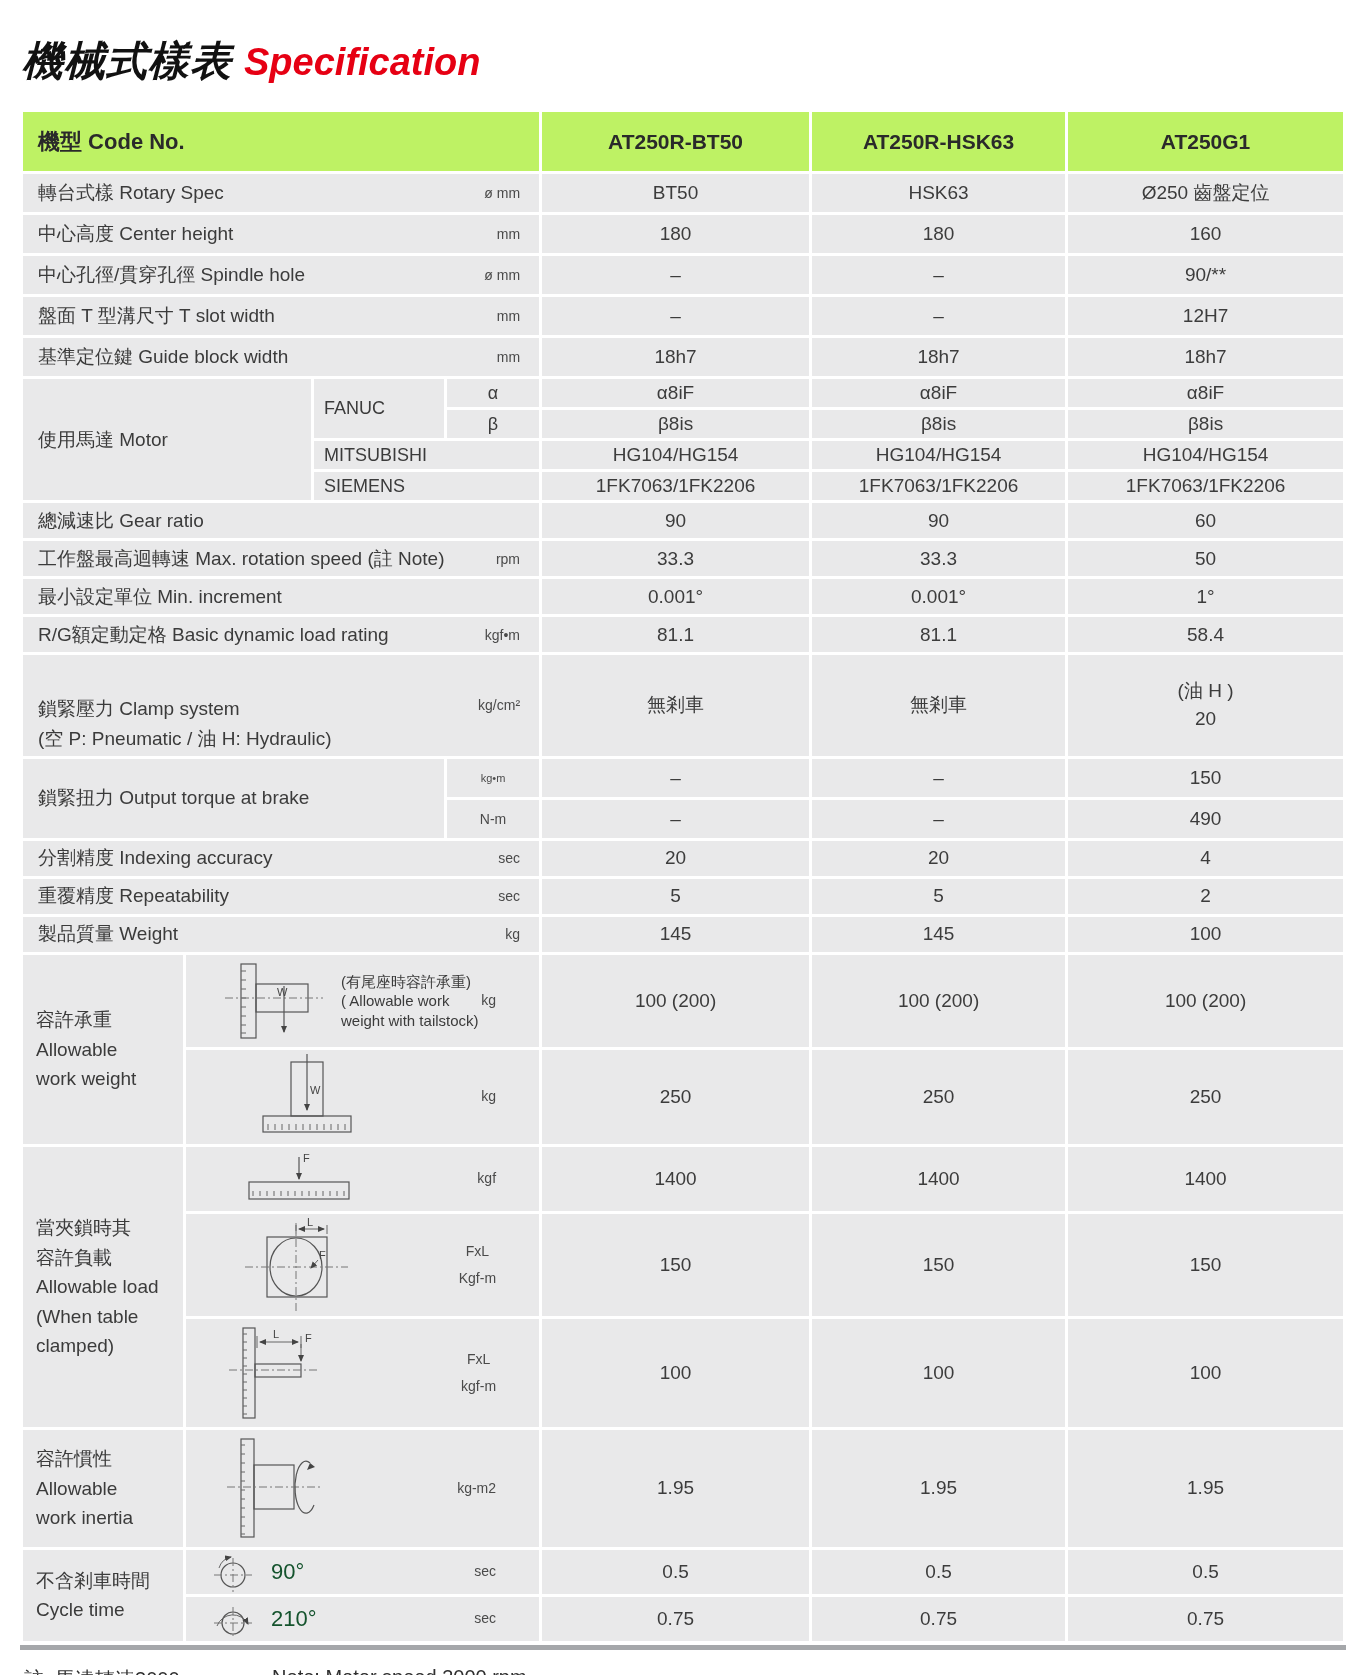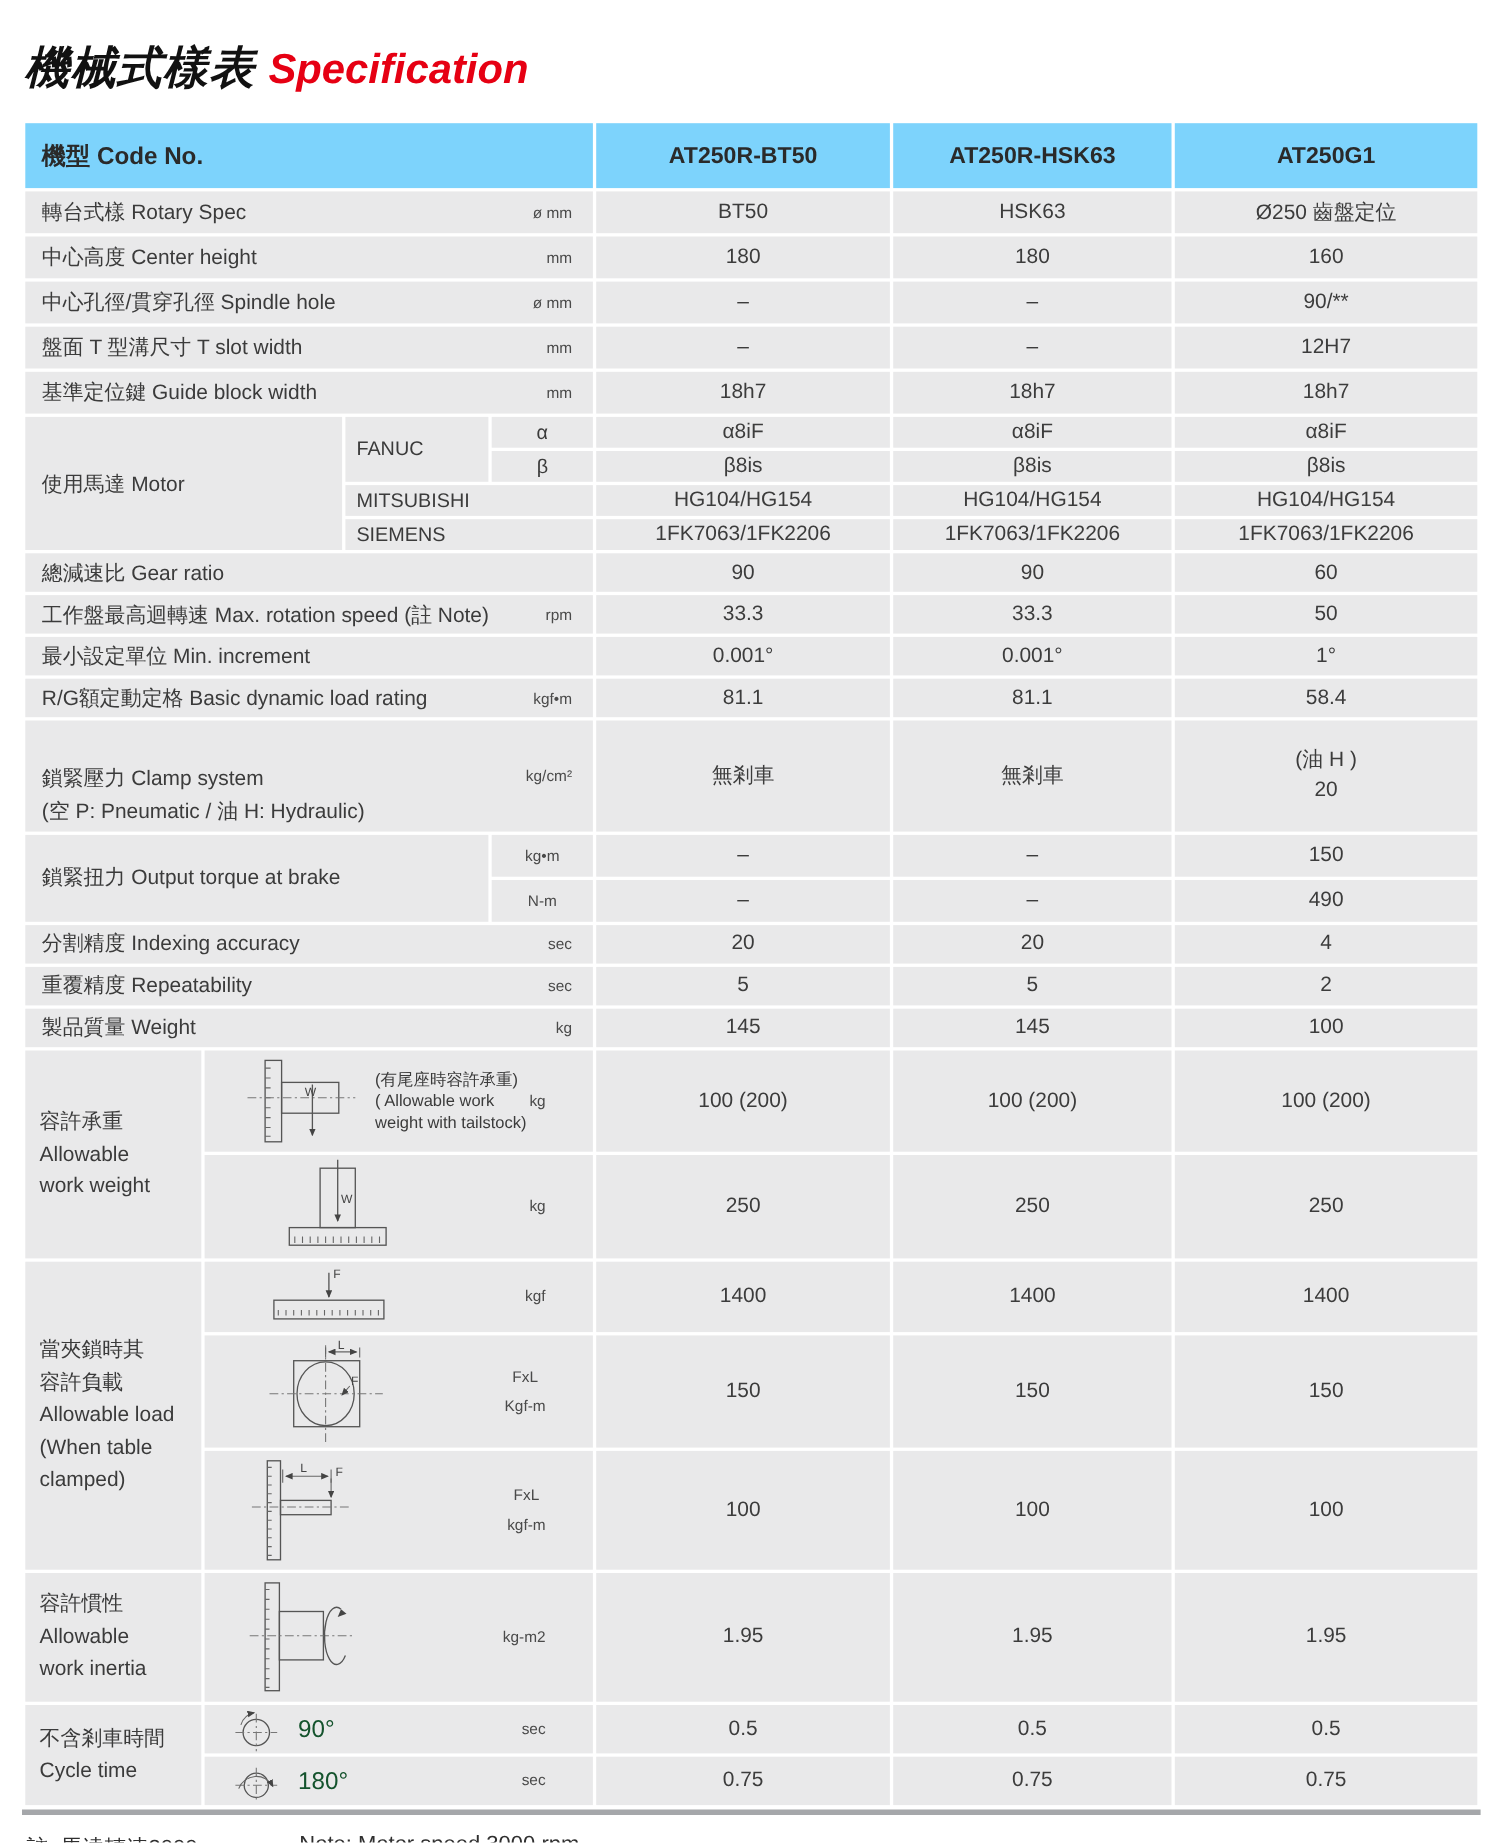--- a/index.html
+++ b/index.html
@@ -8,21 +8,21 @@
     font-family:"Liberation Sans","DejaVu Sans",sans-serif;
     color:#3b3b3b;
     -webkit-font-smoothing:antialiased;
   }
   .page{padding:26px 0 0 20px;}
   .title{display:flex;align-items:baseline;gap:12px;margin:8px 0 20px 2px;}
   .title .zh{font-size:41px;font-weight:bold;font-style:italic;color:#111;letter-spacing:1px;}
   .title .en{font-size:38px;font-weight:bold;font-style:italic;color:#e60013;text-align:center;}
   table.spec{border-collapse:separate;border-spacing:3px;background:#fff;table-layout:fixed;width:1326px;}
   td{background:#e9e9ea;vertical-align:middle;overflow:hidden;}
-  td.h{background:#7dd3fc;}
+  td.h{background:#bef264;}
   .hdr-label{font-size:22px;font-weight:bold;color:#2a2a2a;padding-left:14px;}
   .hdr-col{font-size:21px;font-weight:bold;color:#2a2a2a;text-align:center;}
   .cellflex{display:flex;align-items:center;width:100%;height:100%;}
   .lab{font-size:19px;color:#3b3b3b;padding-left:14px;white-space:nowrap;}
   .unit{font-size:14px;color:#4a4a4a;margin-left:auto;padding-right:18px;white-space:nowrap;}
   .unit2{font-size:14px;color:#4a4a4a;margin-left:auto;padding-right:42px;text-align:center;line-height:1.9;}
   td.val{font-size:19px;color:#3c3c3c;text-align:center;}
   td.sub{font-size:18px;color:#3b3b3b;}
   .subpad{padding-left:10px;}
   .ctr{text-align:center;}
@@ -245,21 +245,21 @@
       <td class="val twoline">
         <div>(油 H )</div>
         <div>20</div>
       </td>
     </tr>
 
     <tr>
       <td colspan="3" rowspan="2">
         <span class="lab">鎖緊扭力 Output torque at brake</span>
       </td>
-      <td class="sub ctr rh36" style="font-size:14px;color:#4a4a4a;">kg•m</td>
+      <td class="sub ctr rh36" style="font-size:11px;color:#4a4a4a;">kg•m</td>
       <td class="val">–</td>
       <td class="val">–</td>
       <td class="val">150</td>
     </tr>
 
     <tr>
       <td class="sub ctr rh36" style="font-size:14px;color:#4a4a4a;">N-m</td>
       <td class="val">–</td>
       <td class="val">–</td>
       <td class="val">490</td>
@@ -472,21 +472,21 @@
 
     <tr>
       <td colspan="3" class="rh40">
         <div class="cellflex">
           <svg class="dia2" style="margin-left:22px" width="48" height="42" viewBox="0 0 48 42">
             <circle cx="24" cy="25" r="11" class="dstroke" fill="#fff"></circle>
             <path d="M5 25 H43" class="dash"></path>
             <path d="M24 9 V41" class="dash"></path>
             <path d="M8 28 A 17 17 0 0 1 39 26" class="dthin" marker-end="url(#arr)"></path>
           </svg>
-          <span class="angle">180°</span>
+          <span class="angle">210°</span>
           <span class="unit2">sec</span>
         </div>
       </td>
       <td class="val">0.75</td>
       <td class="val">0.75</td>
       <td class="val">0.75</td>
     </tr>
   </tbody>
     </table>
 

